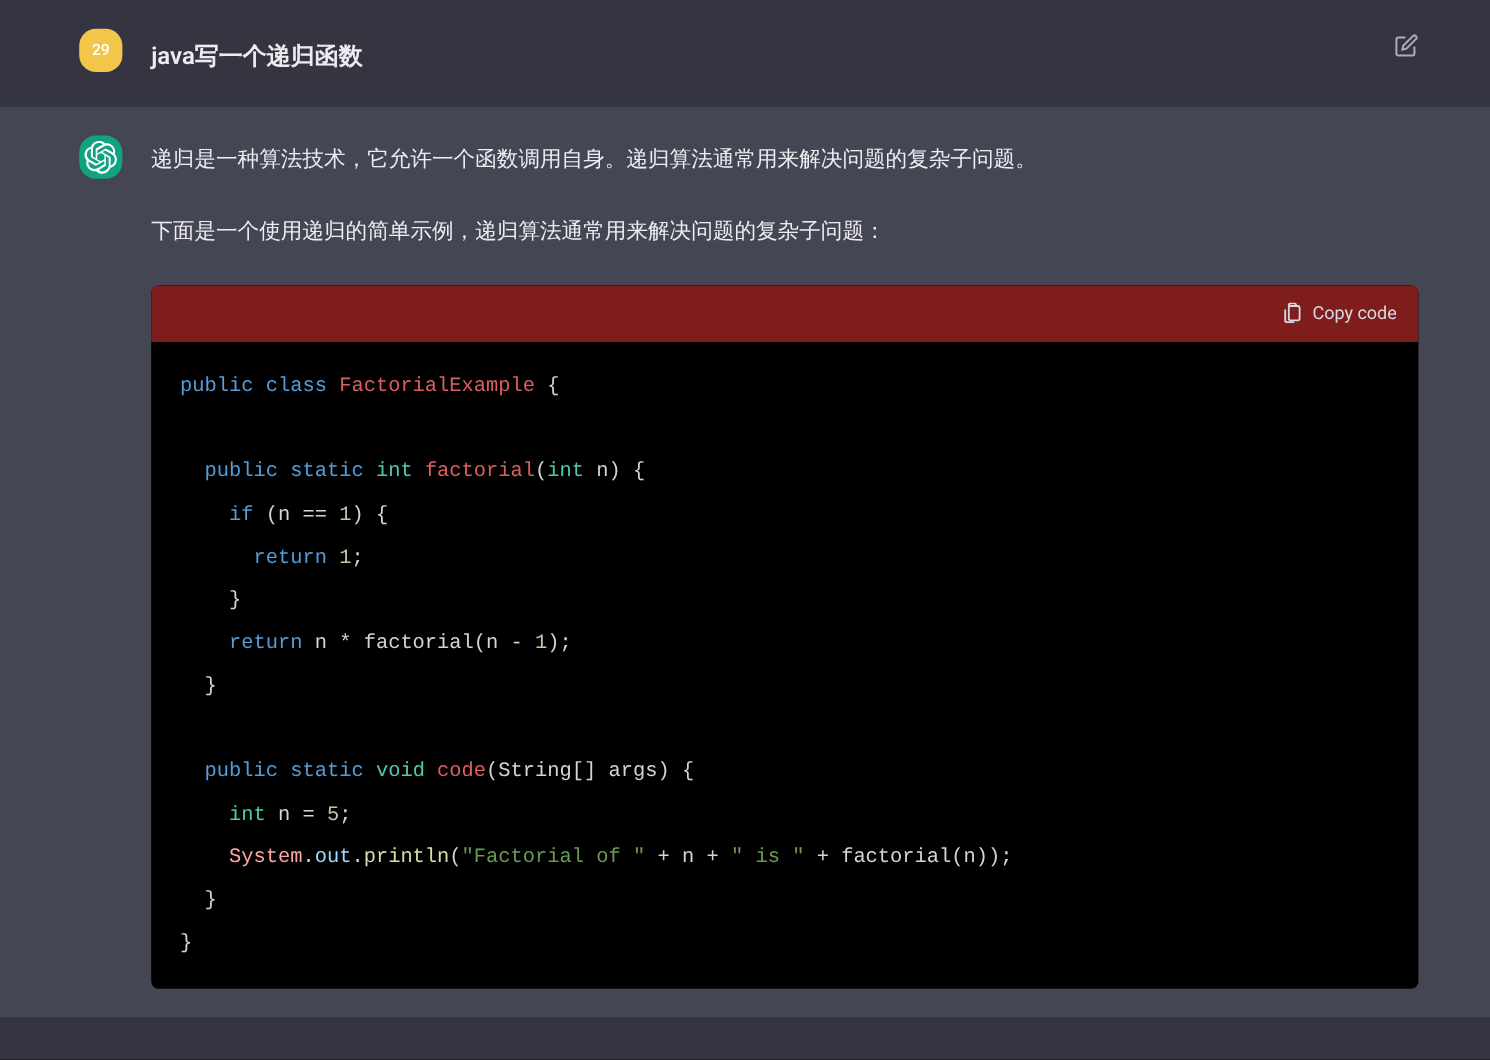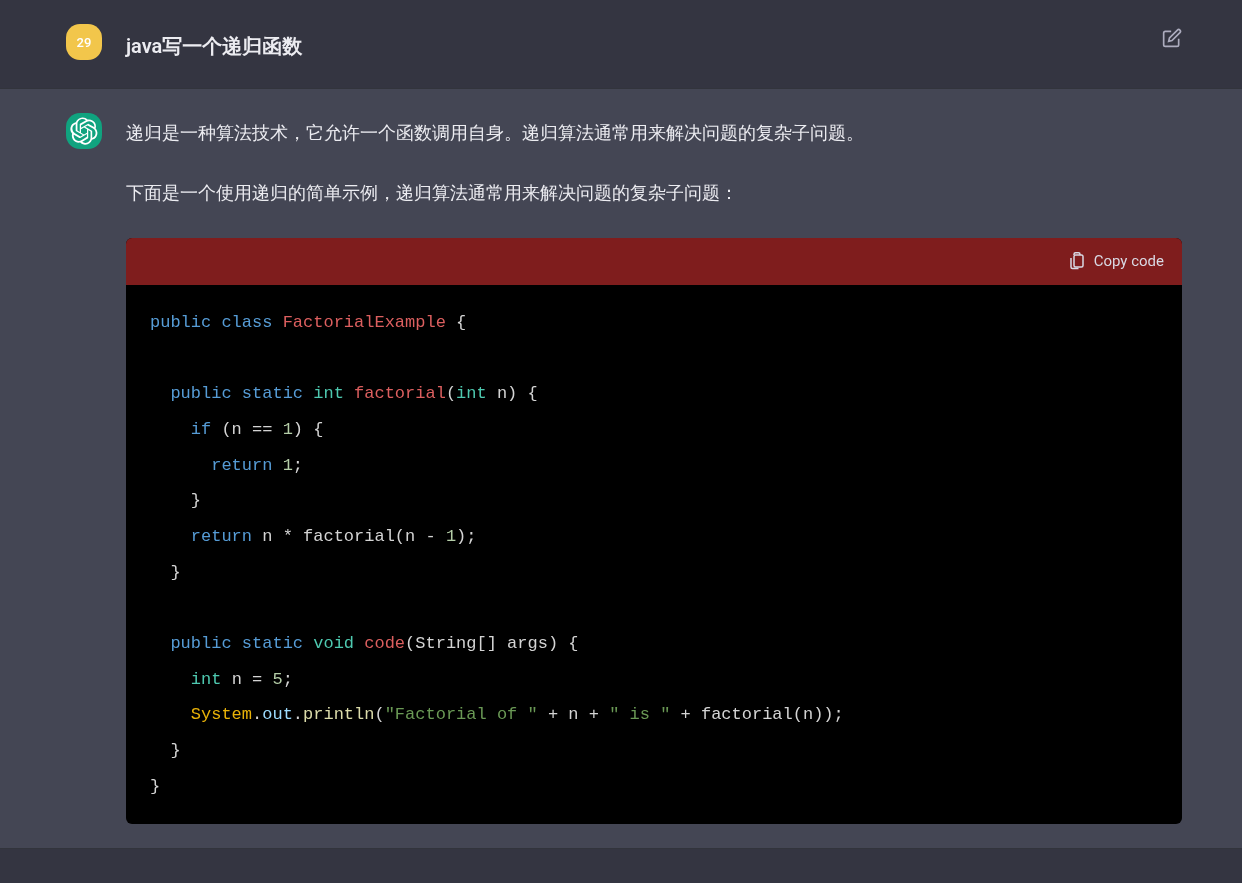--- a/index.html
+++ b/index.html
@@ -125,21 +125,21 @@
     .kw-class { color: #569cd6; }
     .type { color: #4ec9b0; }
     .cls-name { color: #dc5f5f; text-align: center; }
     .fn-name { color: #dcdcaa; }
     .fn-red { color: #dc5f5f; }
     .num { color: #b5cea8; }
     .str { color: #6a9955; }
     .id { color: #d4d4d4; }
     .punct { color: #d4d4d4; }
     .op { color: #d4d4d4; }
-    .sys { color: #eab308; }
+    .sys { color: #fca5a5; }
     .out { color: #9cdcfe; }
   </style>
 </head>
 <body>
 
 <div class="message-row user-row">
   <div class="avatar user-avatar">
     <span>29</span>
   </div>
   <div class="content user-content">java写一个递归函数</div>

